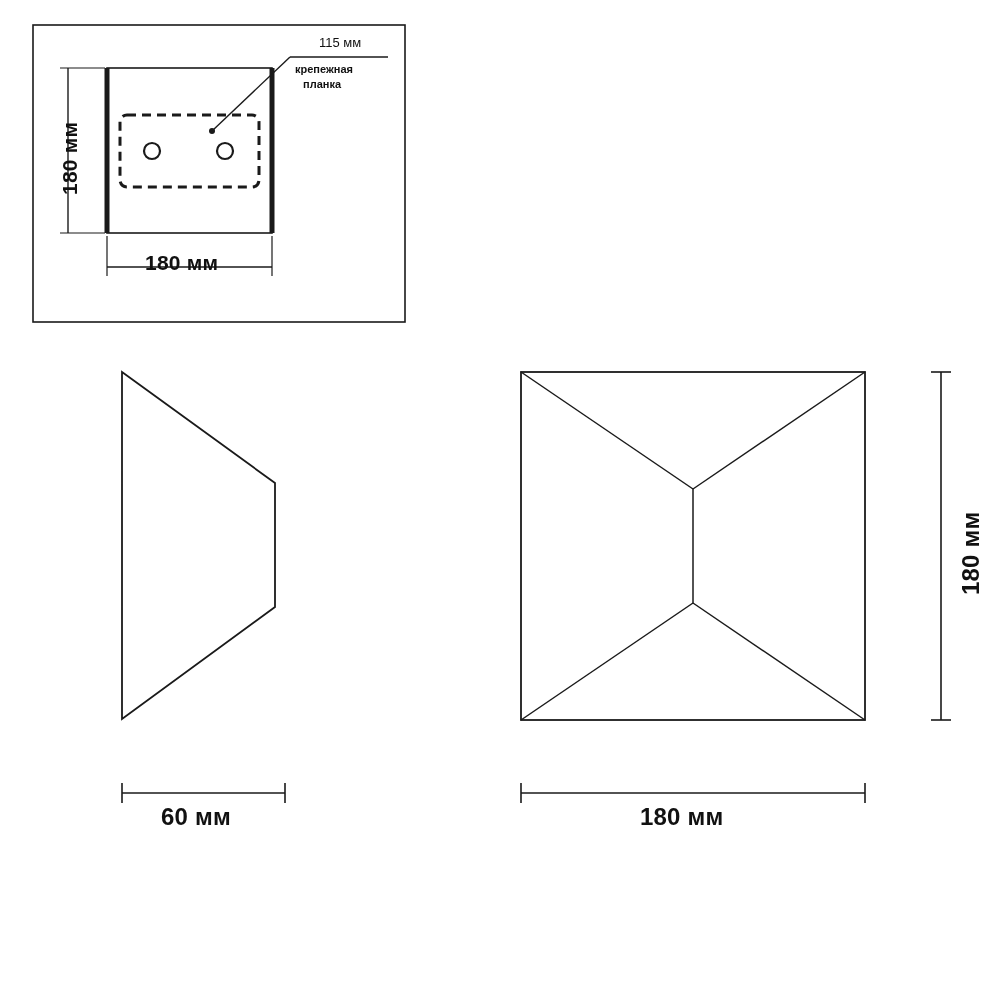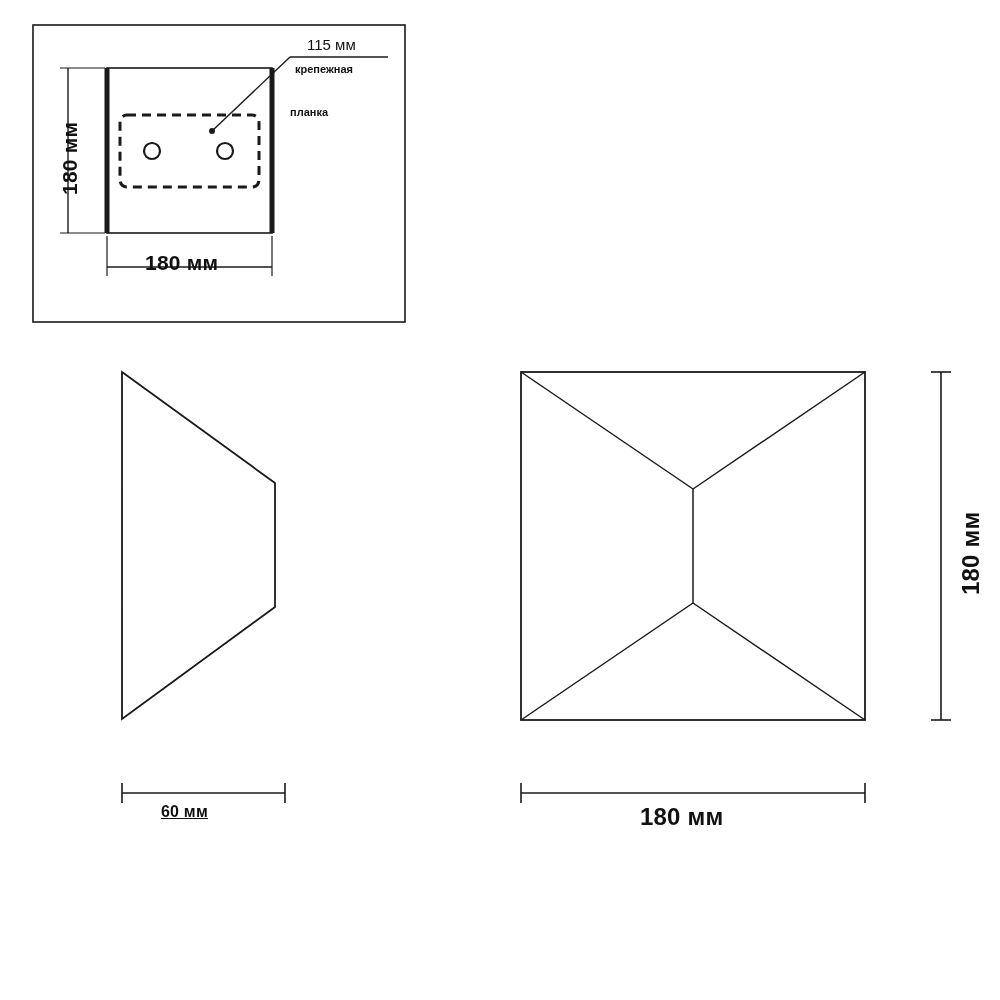--- a/index.html
+++ b/index.html
@@ -31,22 +31,23 @@
     color: #111111;
     white-space: pre;
     line-height: 1.15;
   }
   .dim-label {
     font-size: 21px;
     font-weight: bold;
     letter-spacing: 0.2px;
   }
   .small-label {
-    font-size: 15px;
+    font-size: 13px;
     font-weight: normal;
+    margin-left: 12px;
   }
   .note-label {
     font-size: 11px;
     font-weight: bold;
     line-height: 1.2;
   }
   .rot-left {
     transform: rotate(-90deg);
     transform-origin: left top;
   }
@@ -103,21 +104,21 @@
     <line x1="931" y1="720" x2="951" y2="720" stroke="#1a1a1a" stroke-width="1.6"></line>
   </svg>
 
   <div class="label dim-label rot-left" style="left:58px; top:195px;">180 мм</div>
 
   <div class="label dim-label" style="left:145px; top:251px;">180 мм</div>
 
   <div class="label small-label" style="left:307px; top:36px;">115 мм</div>
 
   <div class="label note-label" style="left:295px; top:63px;">крепежная</div>
-  <div class="label note-label" style="left:290px; top:78px;margin-top:28px;">планка</div>
+  <div class="label note-label" style="left:303px; top:78px;">планка</div>
 
-  <div class="label dim-label" style="left:161px; top:803px; font-size:16px;text-decoration:underline;">60 мм</div>
+  <div class="label dim-label" style="left:161px; top:803px; font-size:24px;">60 мм</div>
 
   <div class="label dim-label" style="left:640px; top:803px; font-size:24px;">180 мм</div>
 
   <div class="label dim-label rot-left" style="left:957px; top:595px; font-size:24px;">180 мм</div>
 
 </div>
 
 </body></html>

